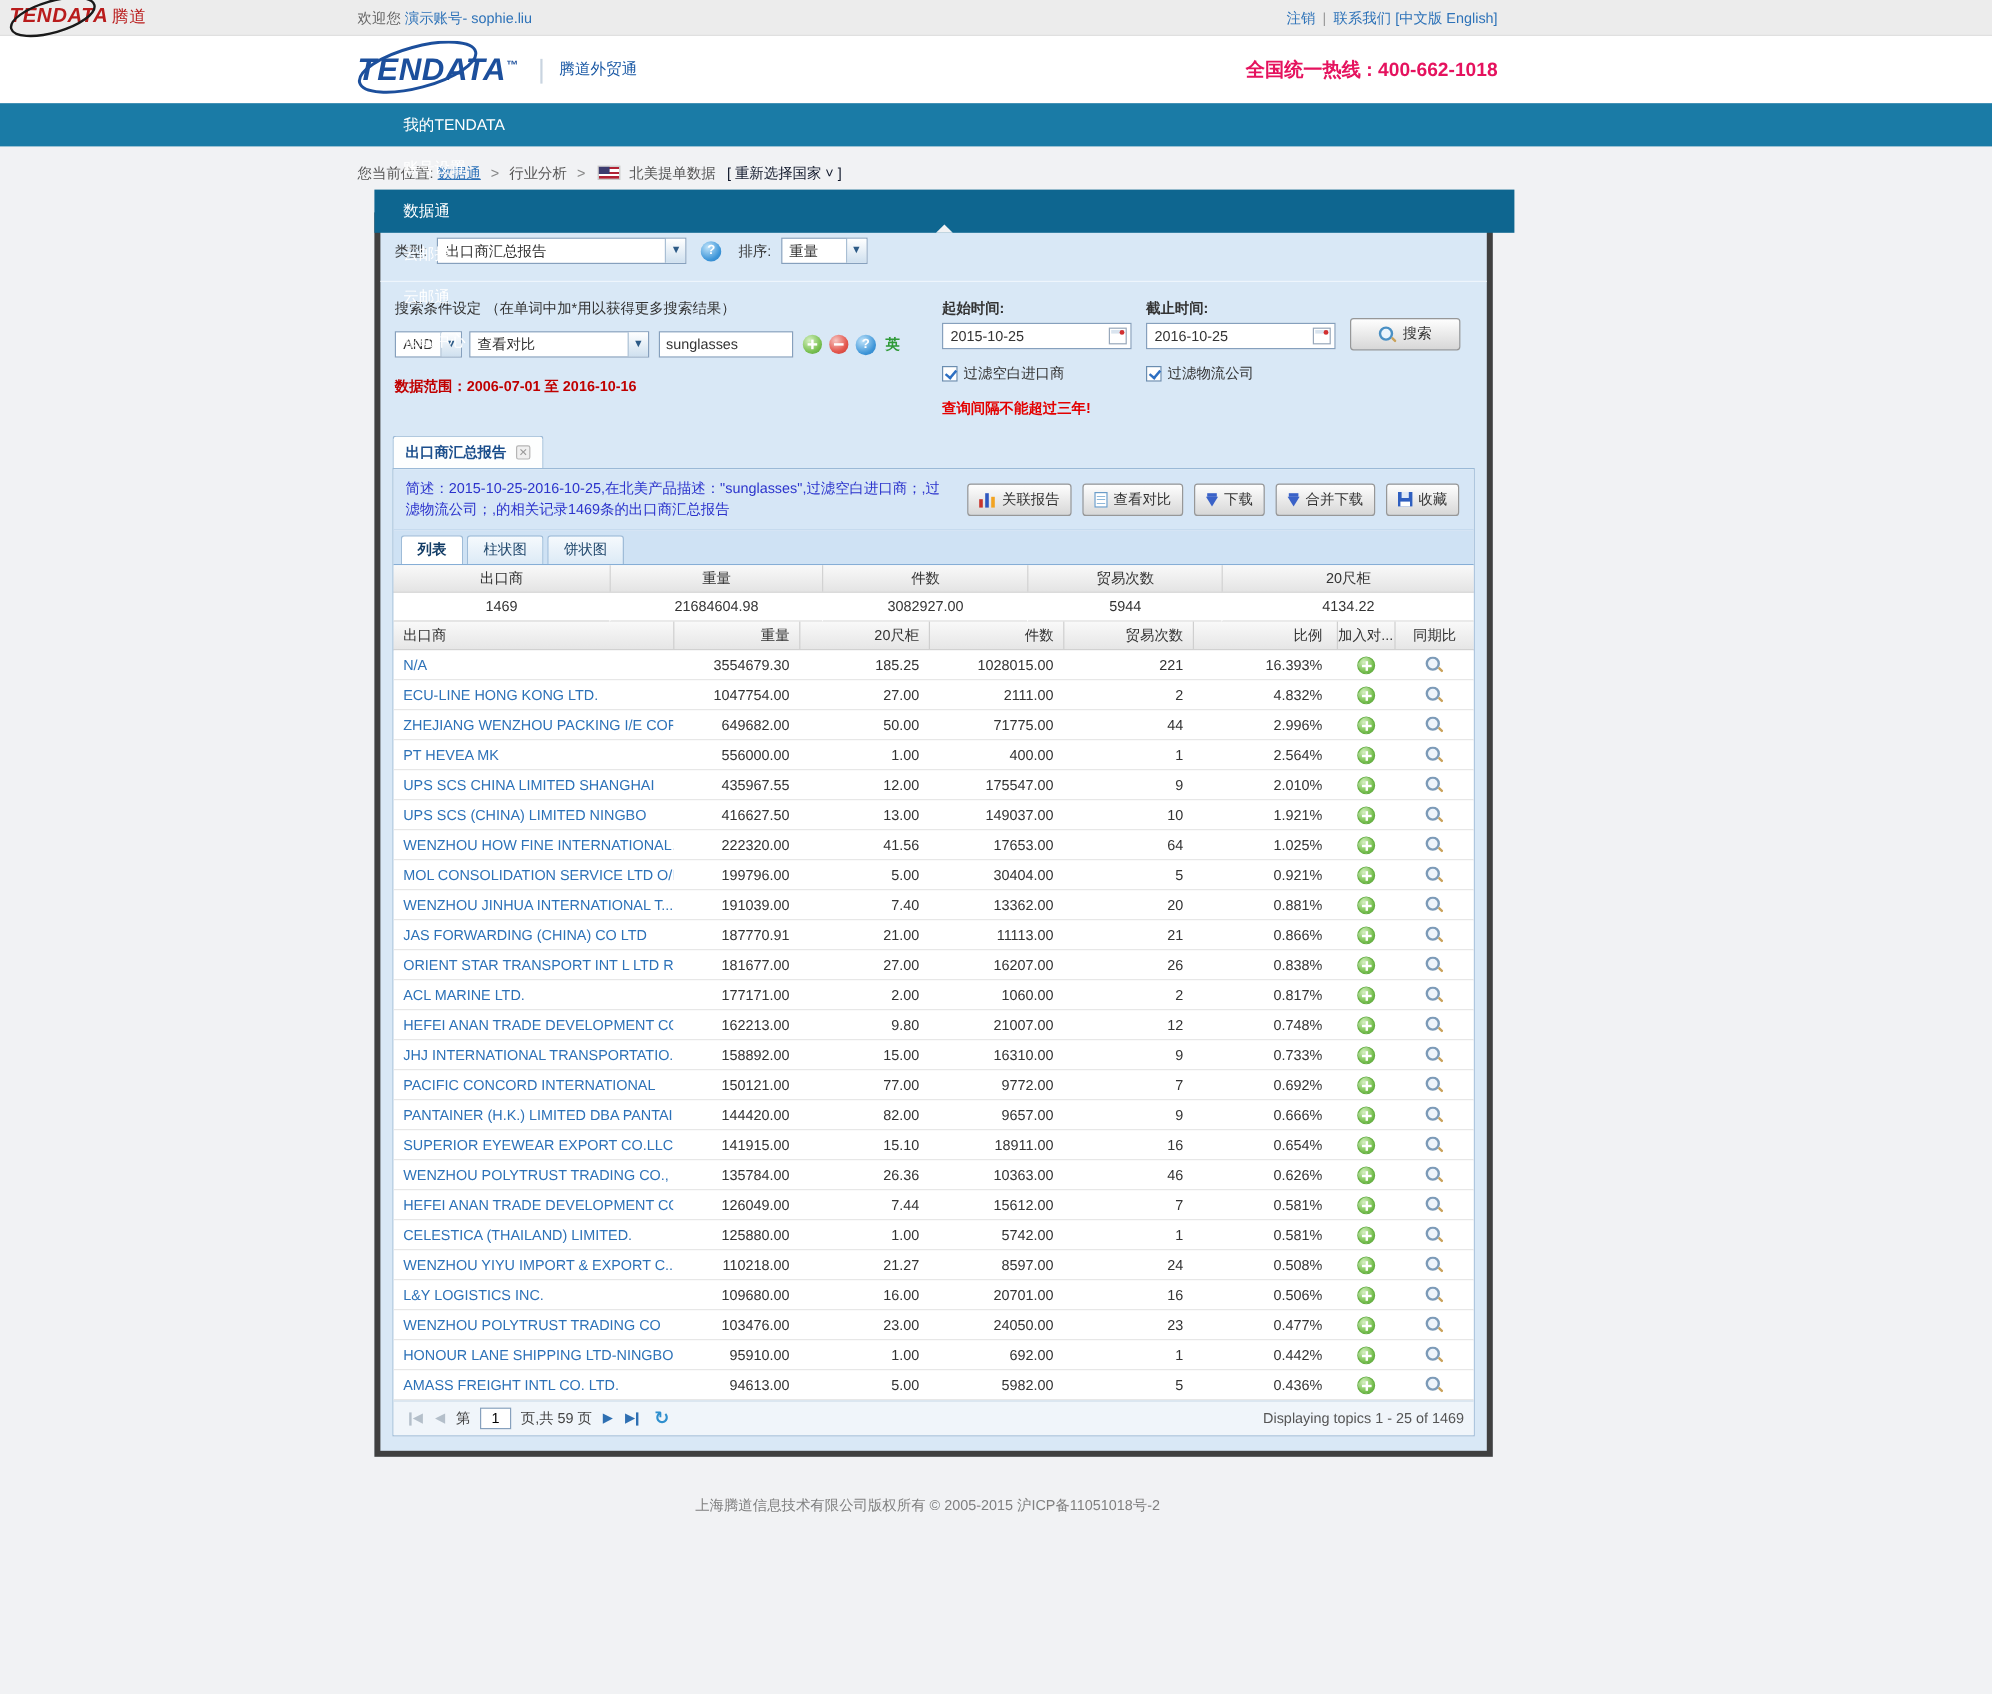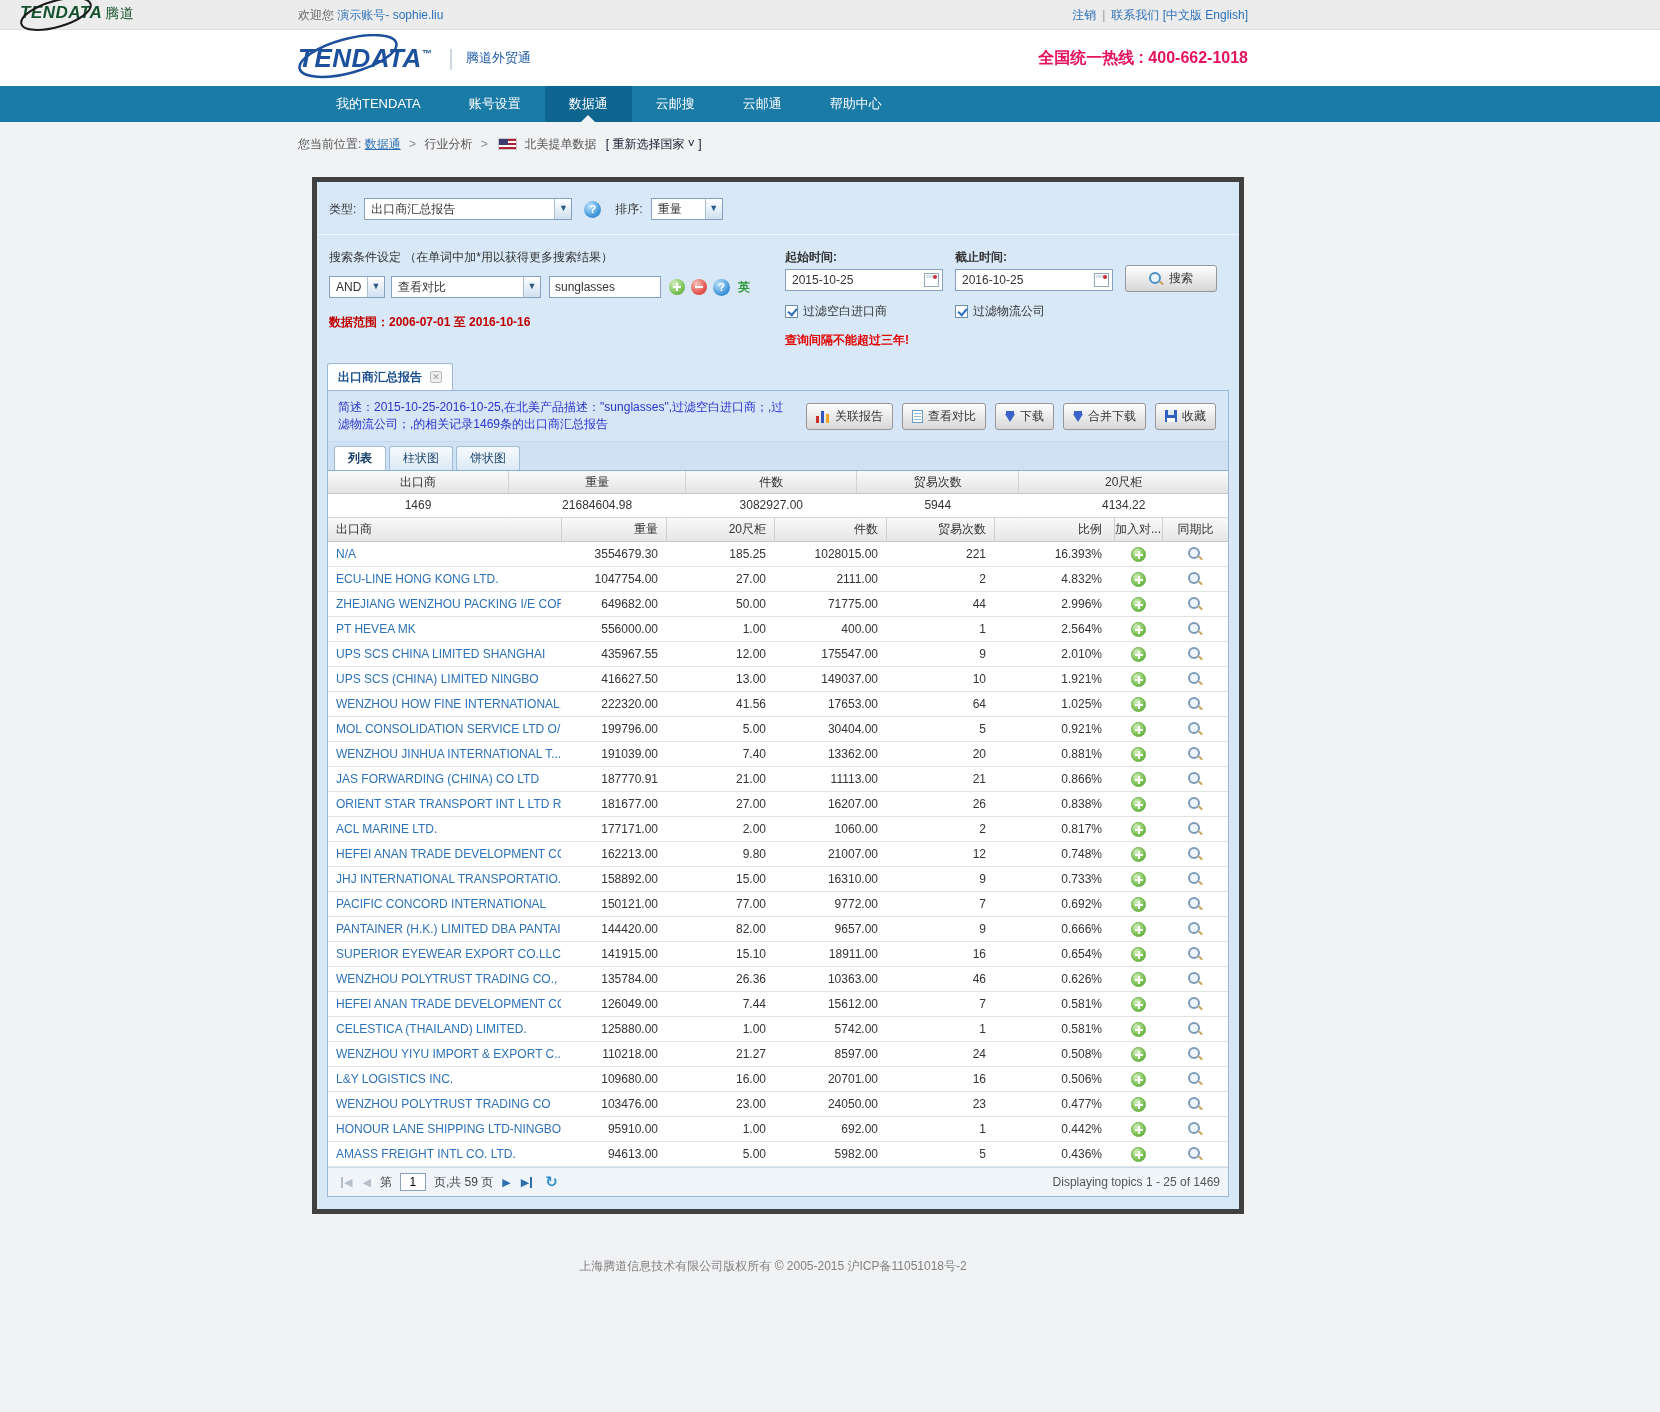--- a/index.html
+++ b/index.html
@@ -7,22 +7,22 @@
   body {
     font-family: "Liberation Sans", "DejaVu Sans", sans-serif;
     background: #f1f2f4;
     color: #333;
     font-size: 12px;
   }
   a { text-decoration: none; }
 
   
   .topbar { height: 30px; background: #ececec; border-bottom: 1px solid #e0e0e0; position: relative; }
-  .topbar-logo { position: absolute; left: 20px; top: 3px; font-style: italic; font-weight: bold;
-    font-size: 17px; color: #14532d; letter-spacing: 0.5px; white-space: nowrap; }
+  .topbar-logo { position: absolute; left: 8px; top: 3px; font-style: italic; font-weight: bold;
+    font-size: 17px; color: #b91c1c; letter-spacing: 0.5px; white-space: nowrap; }
   .topbar-logo .cn { font-style: normal; font-weight: normal; font-size: 14px; margin-left: 3px; }
   .topbar-logo svg { position: absolute; left: -6px; top: -5px; pointer-events: none; }
   .topbar-inner { margin-left: 298px; width: 950px; display: flex; justify-content: space-between;
     line-height: 30px; color: #666; }
   .topbar a, .blue-link { color: #2d72b8; }
   .topbar .sep { color: #999; margin: 0 6px; }
 
   
   .header { height: 56px; background: #ffffff; }
   .header-inner { margin-left: 298px; width: 950px; height: 100%; display: flex;
@@ -31,21 +31,21 @@
   .brand-logo { position: relative; font-style: italic; font-weight: bold; font-size: 26px;
     color: #1c4f9c; letter-spacing: 0.5px; }
   .brand-logo svg { position: absolute; left: -8px; top: -9px; pointer-events: none; }
   .brand-logo sup { font-size: 10px; font-style: normal; }
   .brand-div { color: #c9d4e0; font-size: 22px; margin: 0 12px 0 16px; font-weight: normal; }
   .brand-product { font-size: 13px; color: #1c5aa5; }
   .hotline { color: #e5125e; font-size: 16px; font-weight: bold; }
 
   
   .navbar { height: 36px; background: #1a7ba6; }
-  .nav-inner { margin-left: 312px; width: 950px; display: flex; height: 100%; }
+  .nav-inner { margin-left: 312px; width: 950px; display: flex; height: 100%; flex-direction: column; }
   .nav-item { padding: 0 24px; line-height: 36px; color: #fff; font-size: 13px; cursor: pointer;
     position: relative; }
   .nav-item.active { background: #0e6690; }
   .nav-item.active::after { content: ""; position: absolute; bottom: 0; left: 50%; margin-left: -7px;
     border-left: 7px solid transparent; border-right: 7px solid transparent;
     border-bottom: 7px solid #f1f2f4; }
 
   
   .breadcrumb { margin-left: 298px; width: 950px; padding: 14px 0 10px; color: #555; }
   .breadcrumb .lnk { color: #2d72b8; text-decoration: underline; }
@@ -207,21 +207,21 @@
   .pg-blue { color: #2e6fb2; }
   .pg-bar-l { border-left: 2px solid currentColor; padding-left: 1px; }
   .pg-bar-r { border-right: 2px solid currentColor; padding-right: 1px; }
   .pg-text { margin: 0 4px; }
   .pg-input { width: 26px; height: 18px; border: 1px solid #86a0bd; text-align: center; font-size: 12px;
     font-family: inherit; margin: 0 4px; }
   .pg-refresh { color: #2e8fce; font-size: 15px; font-weight: bold; margin-left: 8px; cursor: pointer; }
   .pg-status { margin-left: auto; color: #555; }
 
   
-  .footer { margin-top: 44px; padding-bottom: 40px; }
+  .footer { margin-top: 32px; padding-bottom: 40px; }
   .footer-inner { margin-left: 298px; width: 950px; text-align: center; color: #808080; }
 </style>
 </head>
 <body>
 
 <div class="topbar">
   <div class="topbar-logo">
     <svg width="104" height="38">
       <ellipse cx="42" cy="16" rx="36" ry="13" fill="none" stroke="#1a1a1a" stroke-width="2" transform="rotate(-16 42 16)"></ellipse>
     </svg>

